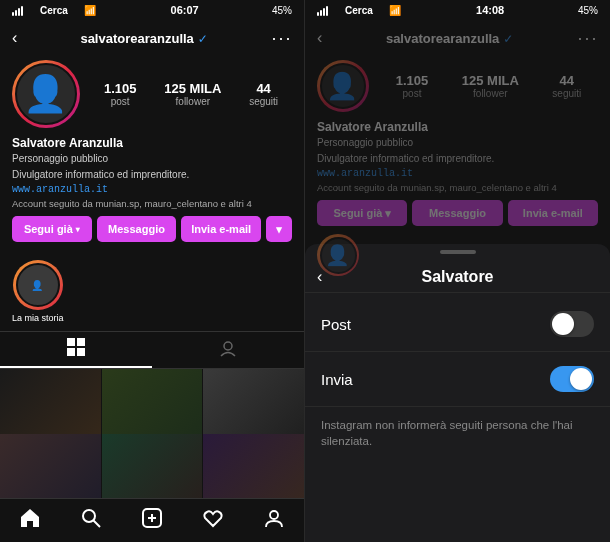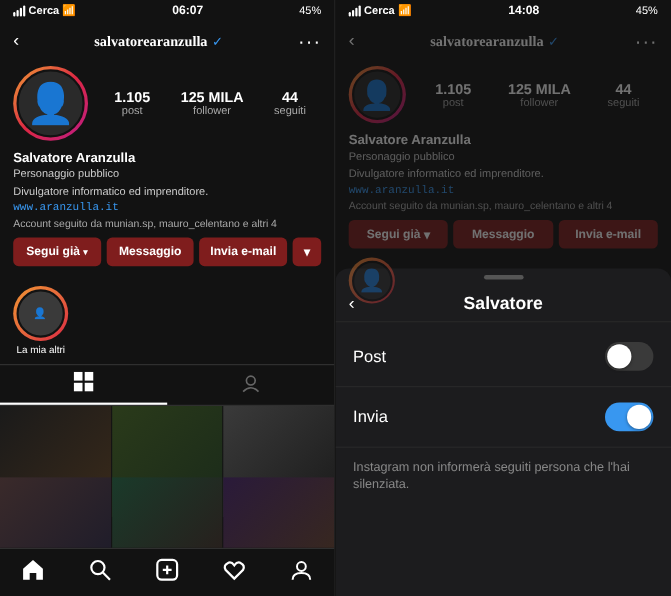--- a/index.html
+++ b/index.html
@@ -39,22 +39,22 @@
       justify-content: space-between;
       align-items: center;
       padding: 4px 12px;
       height: 20px;
     }
     .status-left {
       font-size: 10px;
       color: #fff;
       font-weight: 600;
       display: flex;
-      align-items: center;
-      gap: 3px;
+      align-items: flex-end;
+      gap: 17px;
     }
     .status-center {
       font-size: 11px;
       color: #fff;
       font-weight: 600;
     }
     .status-right {
       display: flex;
       align-items: center;
       gap: 3px;
@@ -78,21 +78,20 @@
     }
     .back-arrow {
       font-size: 16px;
       color: #fff;
       cursor: pointer;
     }
     .username-area {
       display: flex;
       align-items: flex-end;
       gap: 4px;
-      font-family: Liberation Serif, serif;
     }
     .username-text {
       font-size: 13px;
       font-weight: 700;
       color: #fff;
     }
     .verified-badge {
       color: #3897f0;
       font-size: 12px;
     }
@@ -190,21 +189,21 @@
     
     .action-buttons {
       display: flex;
       gap: 5px;
       margin-bottom: 10px;
     }
     .btn {
       flex: 1;
       height: 26px;
       border-radius: 5px;
-      background: #7f1d1d;
+      background: #d946ef;
       border: none;
       color: #fff;
       font-size: 11px;
       font-weight: 600;
       cursor: pointer;
       display: flex;
       align-items: center;
       justify-content: center;
       gap: 3px;
     }
@@ -511,21 +510,21 @@
     </div>
   </div>
 
   <div class="stories-row">
     <div class="story-item">
       <div class="story-circle">
         <div class="story-circle-inner">
           <span>👤</span>
         </div>
       </div>
-      <span class="story-label">La mia altri</span>
+      <span class="story-label">La mia storia</span>
     </div>
   </div>
 
   <div class="tab-row">
     <div class="tab-item active">
       <span class="tab-icon">
         <svg width="18" height="18" viewBox="0 0 18 18" fill="white">
           <rect x="0" y="0" width="8" height="8"></rect>
           <rect x="10" y="0" width="8" height="8"></rect>
           <rect x="0" y="10" width="8" height="8"></rect>

